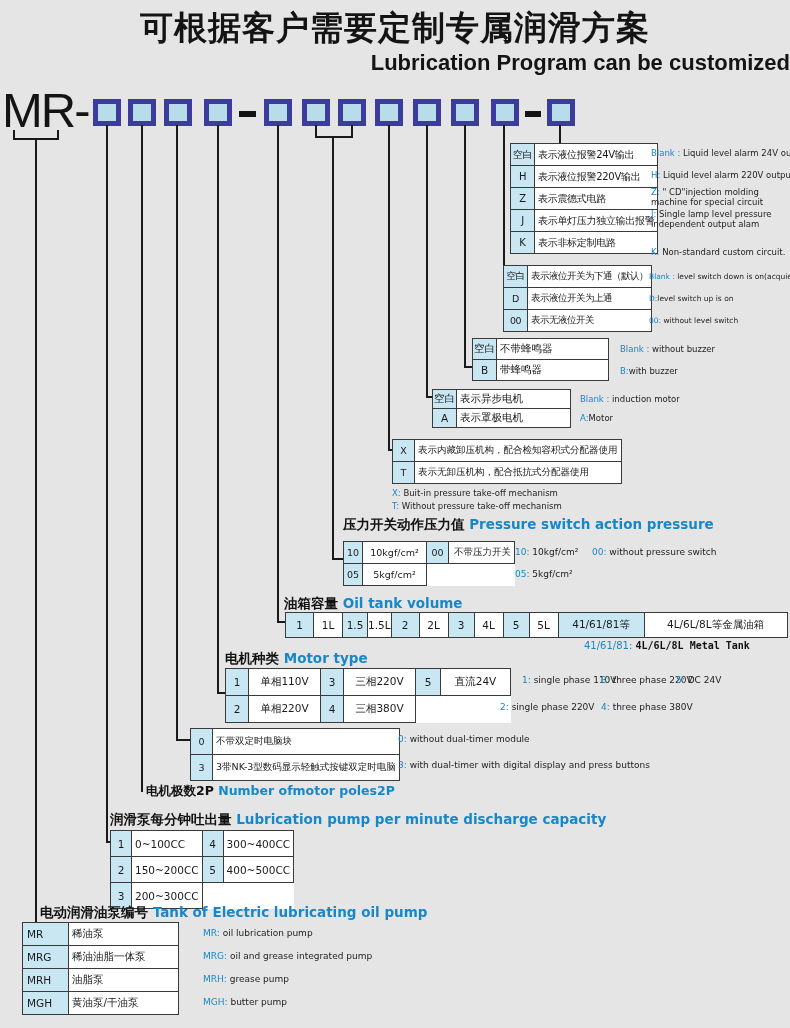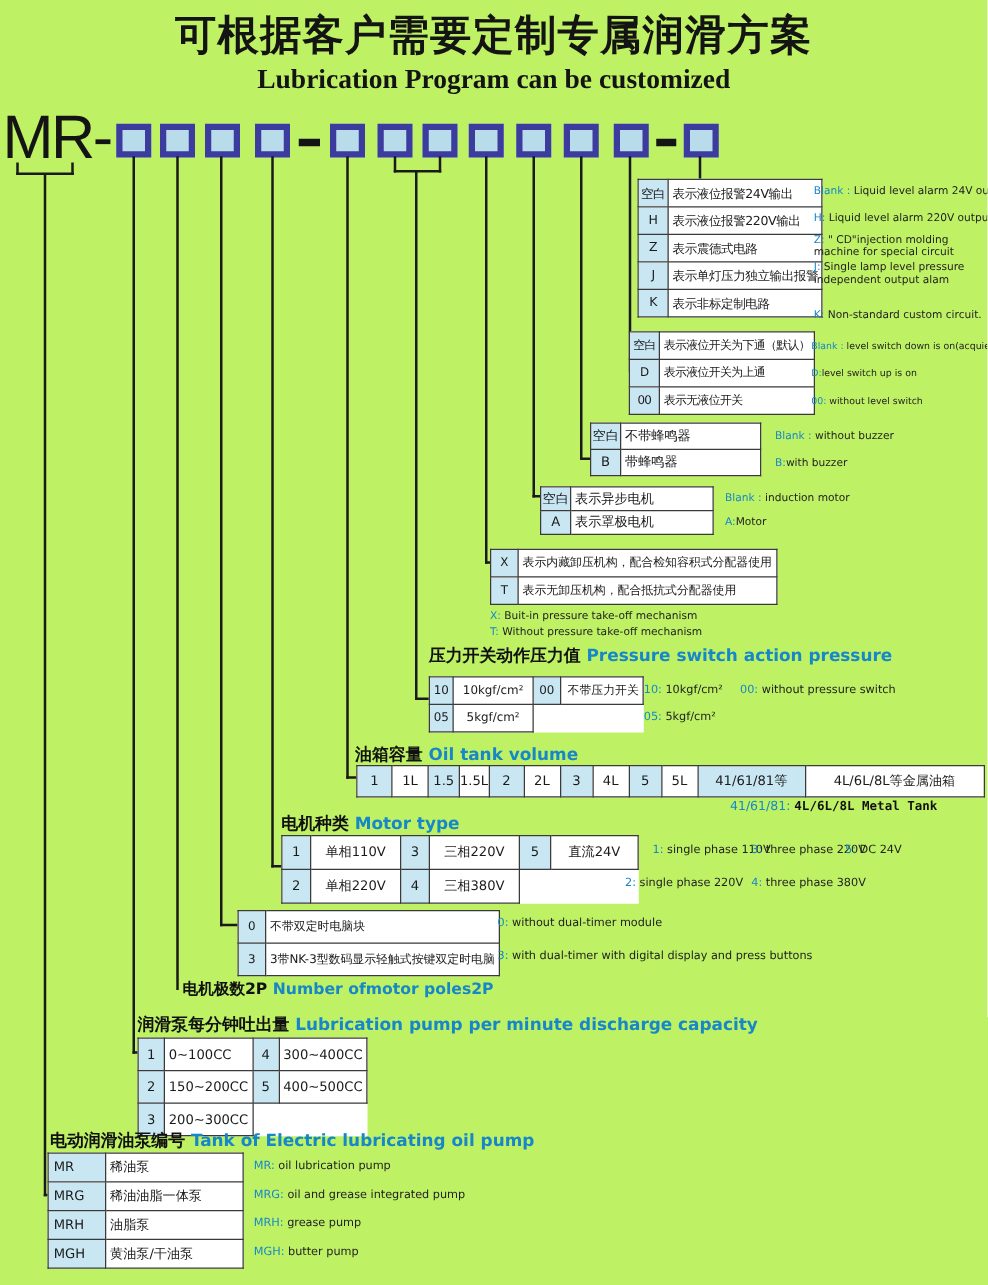--- a/index.html
+++ b/index.html
@@ -1,21 +1,21 @@
 <!DOCTYPE html>
 <html><head>
 <meta charset="utf-8">
 <style>
   html,body{margin:0;padding:0;background:#fff}
-  .canvas{position:relative;width:790px;height:1028px;background:#bef264;overflow:hidden;
+  .canvas{position:relative;width:790px;height:1028px;background:#e5e5e5;overflow:hidden;
           font-family:"DejaVu Sans","Liberation Sans",sans-serif;color:#141414}
   .ln{position:absolute;background:#1a1a1a}
   #title-zh{position:absolute;left:0;right:0;top:6px;text-align:center;font-size:33px;font-weight:bold;letter-spacing:1px;white-space:nowrap}
-  #title-en{position:absolute;left:0;right:0;top:50px;text-align:center;font-size:22px;font-weight:bold;
-            font-family:Liberation Serif, serif;white-space:nowrap}
+  #title-en{position:absolute;left:0;right:0;top:50px;text-align:right;font-size:22px;font-weight:bold;
+            font-family:Liberation Sans, sans-serif;white-space:nowrap}
   #mr{position:absolute;left:2px;top:86px;font-size:49px;font-weight:400;letter-spacing:-2px;
       font-family:"Liberation Sans",sans-serif;line-height:1}
   .mbox{position:absolute;top:99px;width:28px;height:27px;box-sizing:border-box;
         background:#b9dcea;border:5px solid #3c3c9f}
   .mdash{position:absolute;top:111px;height:6px;background:#141414}
   table.t{position:absolute;border-collapse:collapse;table-layout:fixed;background:#fff}
   .t td{border:1px solid #3a3a3a;padding:0 3px;white-space:nowrap;overflow:hidden;font-size:10.5px;color:#1a1a1a;vertical-align:middle}
   .t td.c{background:#c9e6f3;text-align:center;padding:0}
   #t-circuit td{font-size:10px;letter-spacing:-0.3px}
   #t-level td{font-size:9.5px;letter-spacing:-0.5px}
@@ -346,21 +346,21 @@
       <td>400~500CC</td>
     </tr>
     <tr style="height:26px">
       <td class="c">3</td>
       <td>200~300CC</td>
     </tr>
   </tbody>
     </table>
 
   <div class="sect" style="left:40px;top:904px"><span>电动润滑油泵编号</span> <span class="en">Tank of Electric lubricating oil pump</span></div>
-  <table class="t" style="left:38px;top:922px">
+  <table class="t" style="left:22px;top:922px">
     <colgroup>
         <col style="width:46px">
         <col style="width:110px">
       </colgroup>
     <tbody>
         <tr style="height:23px">
           <td class="c" style="text-align:left;padding:0 4px">MR</td>
           <td>稀油泵</td>
         </tr>
     <tr style="height:23px">

